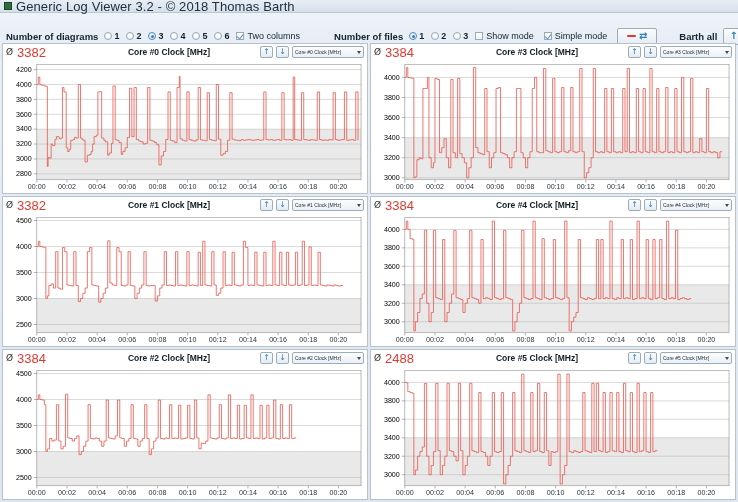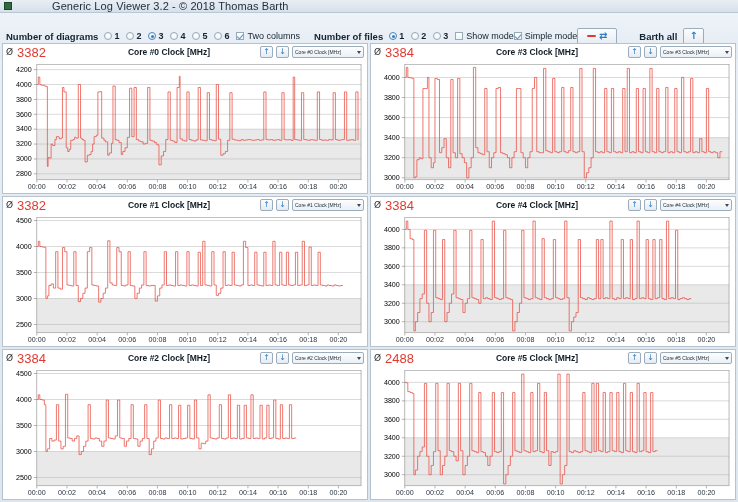--- a/index.html
+++ b/index.html
@@ -27,25 +27,24 @@
   }
   #titlebar .app-icon {
     width: 8px; height: 8px;
     background: #2f6b3d;
     border: 1px solid #1d4528;
     box-sizing: border-box;
     margin-right: 4px;
     flex: 0 0 auto;
   }
   #titlebar .title-text {
-    font-size: 11px;
+    font-size: 13px;
     color: #22303c;
     white-space: nowrap;
     letter-spacing: 0.1px;
-    margin-left: 36px;
   }
 
   
   #toolbar {
     height: 46px;
     display: flex;
     align-items: center;
     padding: 0 6px;
     box-sizing: border-box;
     background: linear-gradient(#eef3f8, #e3eaf2);
@@ -79,20 +78,21 @@
     background: radial-gradient(circle at 50% 40%, #ffffff, #d9e8f5);
   }
   .radio-item.selected .radio-dot::after {
     content: "";
     position: absolute; left: 1.5px; top: 1.5px;
     width: 3px; height: 3px; border-radius: 50%;
     background: #2f7fc4;
   }
   .check-item {
     display: flex; align-items: center;
+    margin-right: 10px;
     font-size: 9px;
   }
   .check-item.bold { font-weight: normal; }
   .check-box {
     width: 8px; height: 8px;
     border: 1px solid #9aa9b6;
     background: linear-gradient(#ffffff, #eef3f7);
     margin-right: 3px;
     box-sizing: border-box;
     position: relative;
@@ -100,21 +100,21 @@
   }
   .check-item.checked .check-box::after {
     content: "";
     position: absolute;
     left: 1px; top: 0px;
     width: 3px; height: 5px;
     border: solid #5d93c4;
     border-width: 0 1.4px 1.4px 0;
     transform: rotate(40deg);
   }
-  .gap-l { margin-left: 14px; }
+  .gap-l { margin-left: 24px; }
   .gap-xl { margin-left: 22px; }
 
   .tb-button {
     height: 17px;
     min-width: 40px;
     border: 1px solid #9bacbd;
     border-radius: 2px;
     background: linear-gradient(#fbfcfd, #e6ecf3);
     display: flex; align-items: center; justify-content: center;
     gap: 3px;

